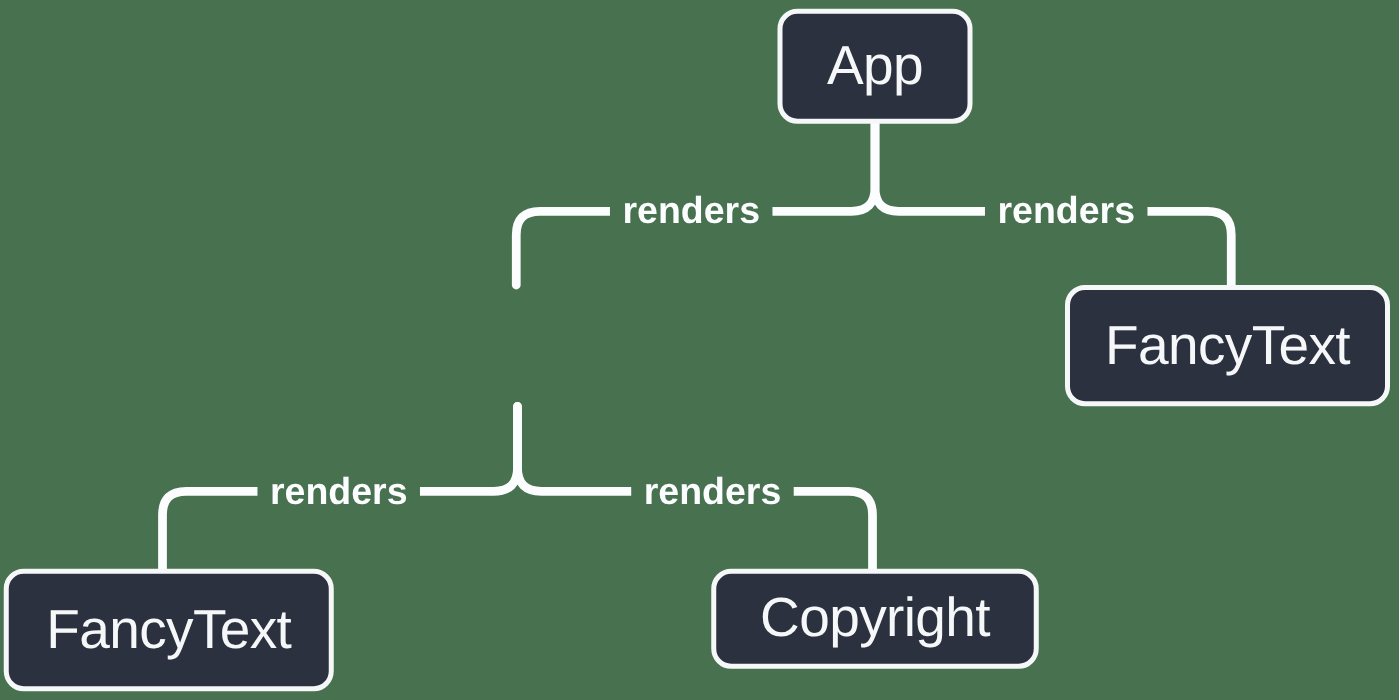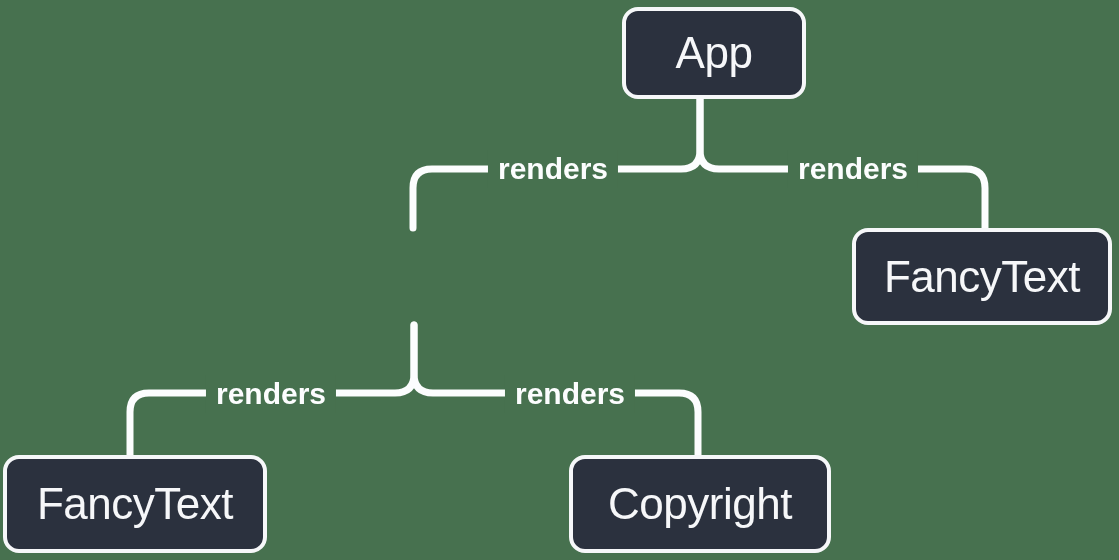--- a/index.html
+++ b/index.html
@@ -39,25 +39,25 @@
     justify-content: center;
     background: var(--node-fill);
     border: 4px solid var(--node-border);
     border-radius: 16px;
     color: var(--text);
     font-size: 44px;
     font-weight: 400;
     letter-spacing: -0.5px;
     white-space: nowrap;
   }
-  .node-app        { left: 622px; top: 7px;   width: 184px; height: 92px; }
+  .node-app        { left: 622px; top: 7px;   width: 156px; height: 92px; }
   .node-inspgen    { left: 196px; top: 228px; width: 462px; height: 97px; }
   .node-fancy-top  { left: 852px; top: 228px; width: 260px; height: 97px; }
   .node-fancy-bot  { left: 3px;   top: 455px; width: 264px; height: 98px; }
-  .node-copyright  { left: 569px; top: 455px; width: 262px; height: 98px; }
+  .node-copyright  { left: 569px; top: 455px; width: 262px; height: 80px; }
   .edge-label {
     position: absolute;
     transform: translate(-50%, -50%);
     background: var(--bg);
     color: var(--edge);
     font-size: 30px;
     font-weight: 700;
     line-height: 1;
     padding: 4px 10px;
     white-space: nowrap;

